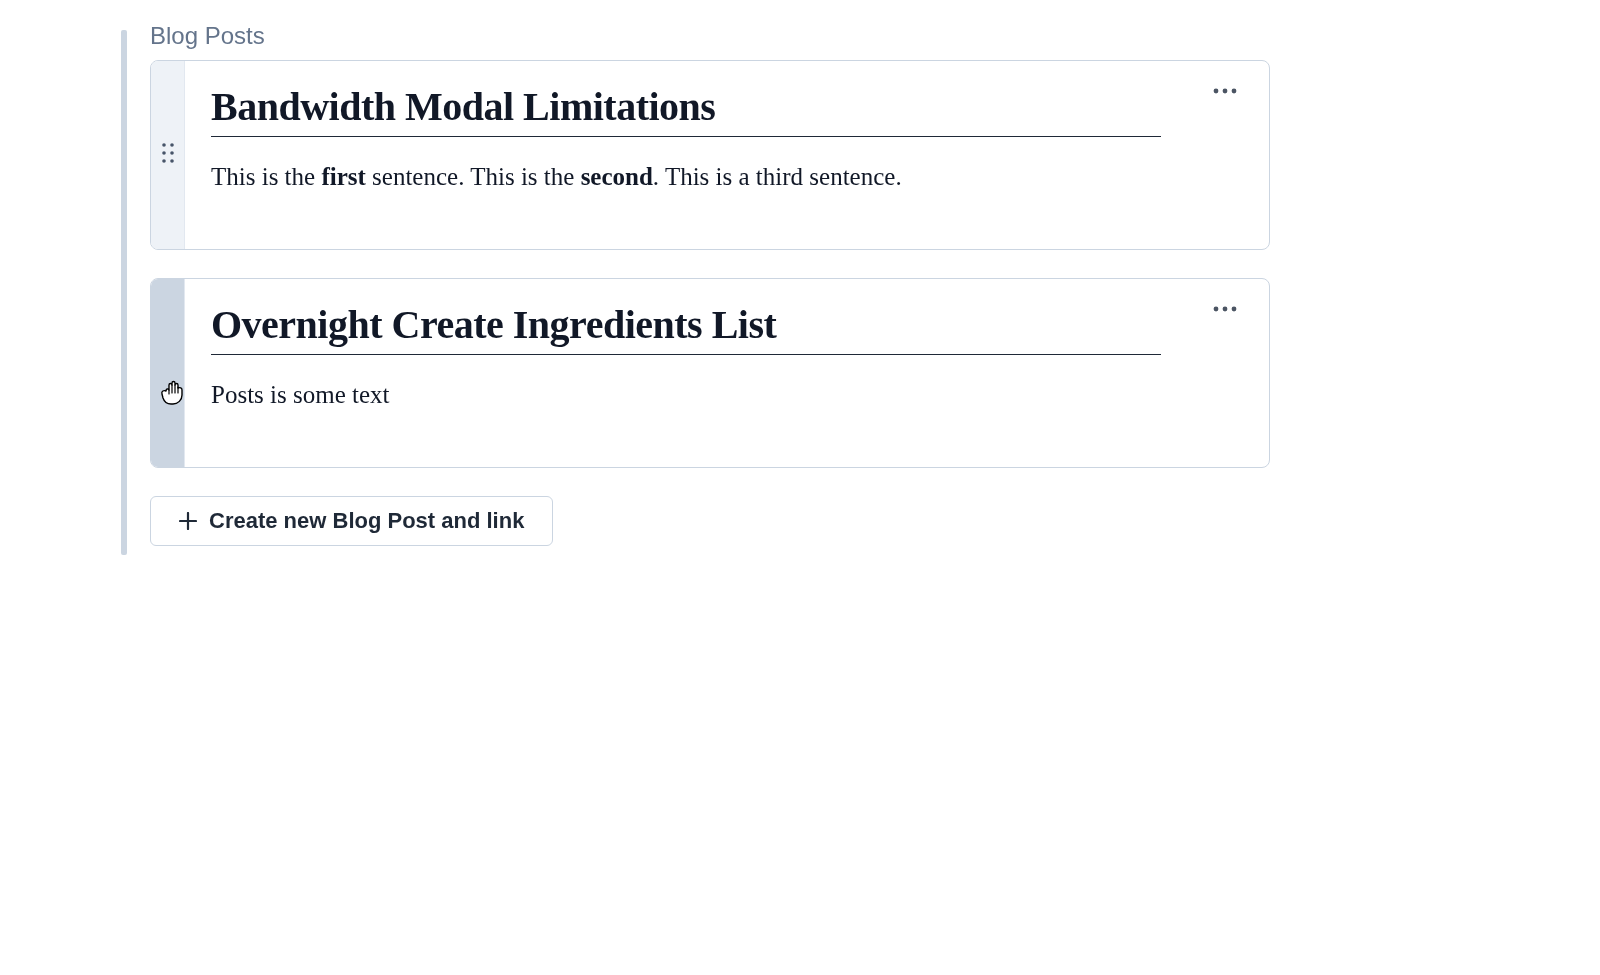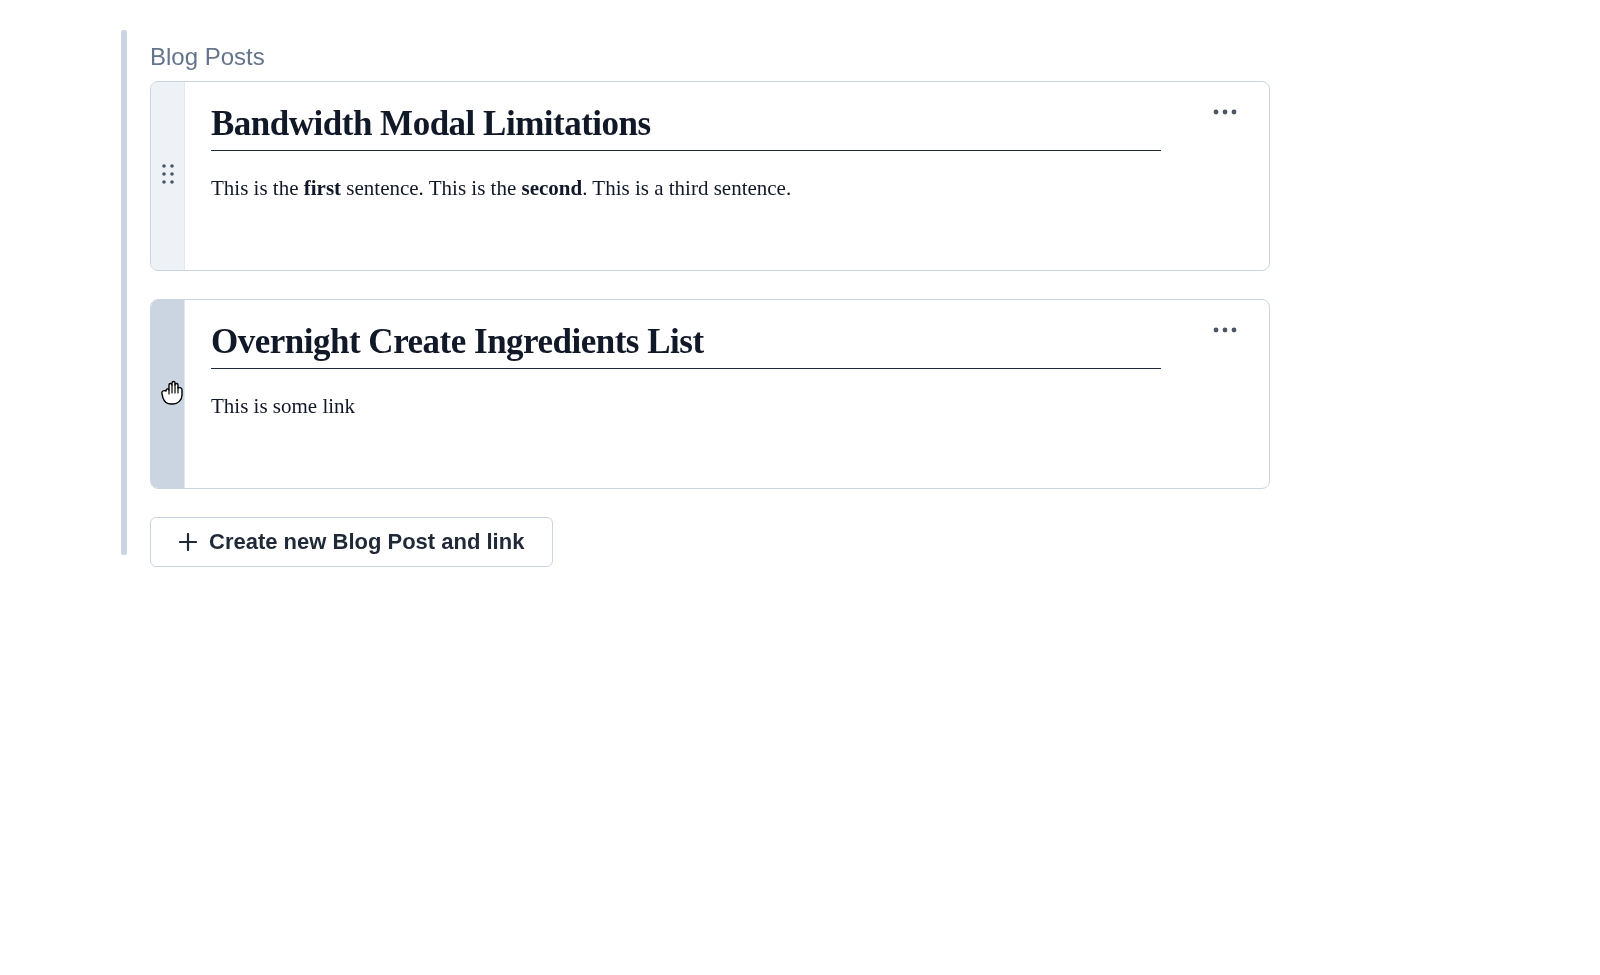--- a/index.html
+++ b/index.html
@@ -9,21 +9,21 @@
     width: 1600px;
     height: 975px;
     background: #ffffff;
     font-family: -apple-system, BlinkMacSystemFont, "Segoe UI", Helvetica, Arial, sans-serif;
     color: #111827;
   }
 
   .outer {
     position: relative;
     padding-left: 126px;
-    padding-top: 43px;
+    padding-top: 22px;
   }
 
   .rail {
     position: absolute;
     left: 121px;
     top: 30px;
     width: 6px;
     height: 525px;
     background: #cbd5e1;
     border-radius: 2px;
@@ -66,38 +66,38 @@
     background: #cbd5e1;
   }
 
   .card-body {
     flex: 1;
     padding: 22px 70px 34px 26px;
   }
 
   .card-title {
     font-family: Georgia, "Times New Roman", serif;
-    font-size: 35px;
+    font-size: 40px;
     font-weight: 800;
     margin: 0 0 6px 0;
     letter-spacing: -0.5px;
     color: #111827;
   }
 
   .card-hr {
     border: 0;
     border-top: 1px solid #1f2937;
     margin: 0 0 22px 0;
     width: 950px;
     max-width: 100%;
   }
 
   .card-text {
     font-family: Georgia, "Times New Roman", serif;
-    font-size: 21px;
+    font-size: 25px;
     line-height: 1.45;
     color: #111827;
   }
 
   .card-menu {
     position: absolute;
     top: 14px;
     right: 26px;
     width: 36px;
     height: 28px;
@@ -184,21 +184,21 @@
           </svg>
         </span>
       </div>
     </div>
 
     <div class="card hover">
       <div class="card-handle"></div>
       <div class="card-body">
         <h2 class="card-title">Overnight Create Ingredients List</h2>
         <hr class="card-hr">
-        <div class="card-text">This is some link</div>
+        <div class="card-text">Posts is some text</div>
       </div>
       <div class="card-menu">
         <span>
           <svg width="24" height="6" viewBox="0 0 24 6">
             <circle cx="3" cy="3" r="2.4" fill="#4b5563"></circle>
             <circle cx="12" cy="3" r="2.4" fill="#4b5563"></circle>
             <circle cx="21" cy="3" r="2.4" fill="#4b5563"></circle>
           </svg>
         </span>
       </div>

